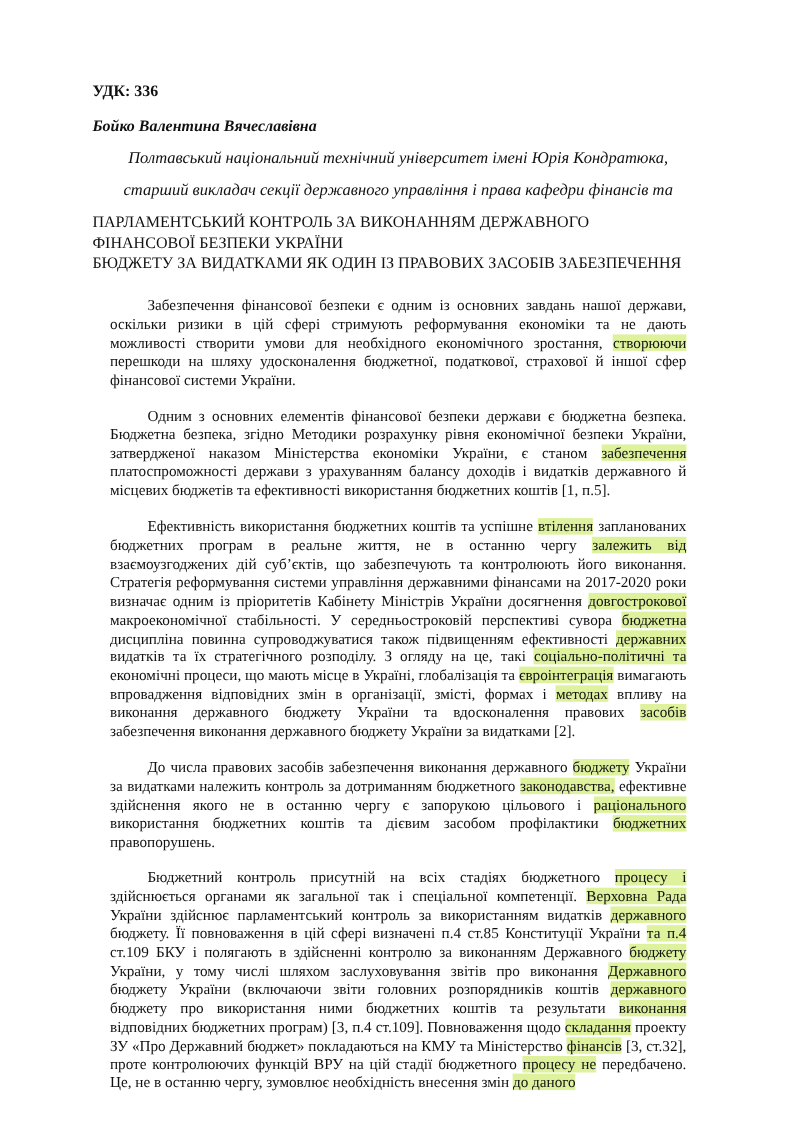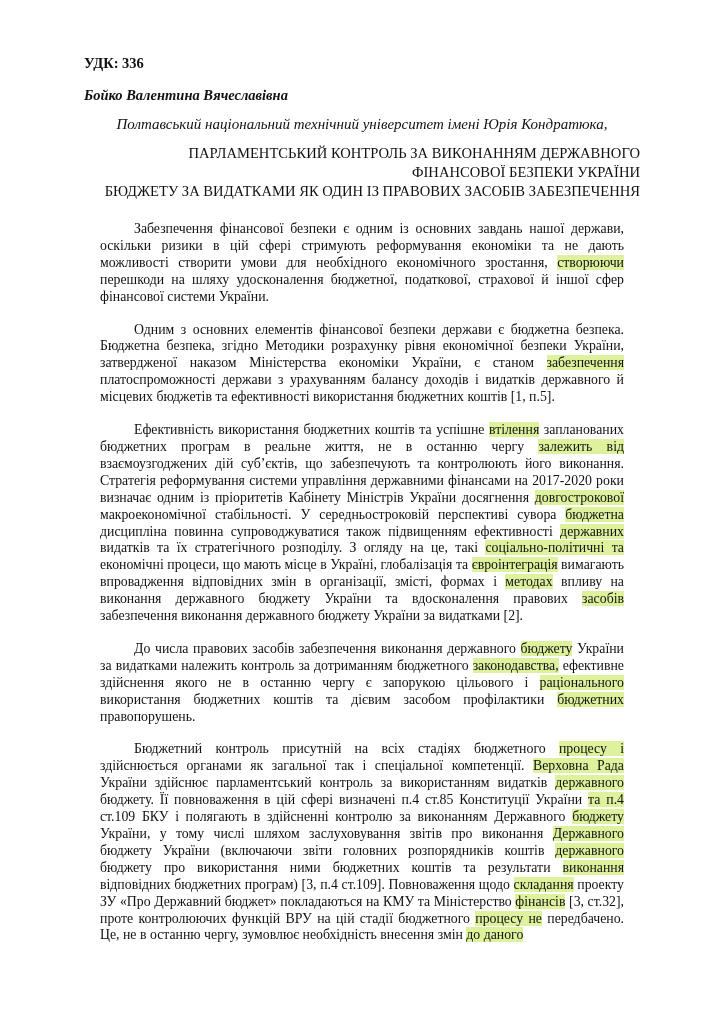--- a/index.html
+++ b/index.html
@@ -2,21 +2,21 @@
 <html style="--hl: #def29e;"><head>
 <meta charset="utf-8">
 <style>
   :root { --hl: #def29e; --ink: #111111; --paper: #ffffff; }
   html, body { margin: 0; padding: 0; background: var(--paper); }
   .page {
     position: relative;
     width: 724px;
     height: 1024px;
     box-sizing: border-box;
-    padding: 54px 84px 0 84px;
+    padding: 74px 84px 0 84px;
     background: var(--paper);
     color: var(--ink);
     font-family: "Liberation Serif", "DejaVu Serif", serif;
     overflow: hidden;
   }
   .udk {
     font-size: 14.5px;
     font-weight: bold;
     line-height: 18px;
     margin: 0 0 14px 0;
@@ -32,21 +32,21 @@
   .affil-line {
     font-size: 15px;
     font-style: italic;
     text-align: center;
     line-height: 18px;
     margin: 0 0 11px 0;
   }
   .title {
     font-size: 14.6px;
     font-weight: normal;
-    text-align: right;
+    text-align: left;
     line-height: 19px;
     margin: 2px 0 20px 0;
   }
   .title .title-line { display: block; }
   .body-text { margin: 0; }
   .para {
     font-size: 13.8px;
     line-height: 16.9px;
     text-align: justify;
     text-indent: 34px;
@@ -55,20 +55,21 @@
   .hl { background: var(--hl); }
 </style>
 </head>
 <body>
 
 <div class="page">
   <div class="udk">УДК: 336</div>
   <div class="author">Бойко Валентина Вячеславівна</div>
   <div class="affiliations">
       <div class="affil-line">Полтавський національний технічний університет імені Юрія Кондратюка,</div>
+      <div class="affil-line">старший викладач секції державного управління і права кафедри фінансів та</div>
     </div>
   <h1 class="title">
       <span class="title-line">ПАРЛАМЕНТСЬКИЙ КОНТРОЛЬ ЗА ВИКОНАННЯМ ДЕРЖАВНОГО</span>
       <span class="title-line">ФІНАНСОВОЇ БЕЗПЕКИ УКРАЇНИ</span>
       <span class="title-line">БЮДЖЕТУ ЗА ВИДАТКАМИ ЯК ОДИН ІЗ ПРАВОВИХ ЗАСОБІВ ЗАБЕЗПЕЧЕННЯ</span>
     </h1>
   <div class="body-text">
       <p class="para"><span>Забезпечення фінансової безпеки є одним із основних завдань нашої держави, оскільки ризики в цій сфері стримують реформування економіки та не дають можливості створити умови для необхідного економічного зростання, </span><span class="hl">створюючи</span><span> перешкоди на шляху удосконалення бюджетної, податкової, страхової й іншої сфер фінансової системи України.</span></p>
       <p class="para"><span>Одним з основних елементів фінансової безпеки держави є бюджетна безпека. Бюджетна безпека, згідно Методики розрахунку рівня економічної безпеки України, затвердженої наказом Міністерства економіки України, є станом </span><span class="hl">забезпечення</span><span> платоспроможності держави з урахуванням балансу доходів і видатків державного й місцевих бюджетів та ефективності використання бюджетних коштів [1, п.5].</span></p>
       <p class="para"><span>Ефективність використання бюджетних коштів та успішне </span><span class="hl">втілення</span><span> запланованих бюджетних програм в реальне життя, не в останню чергу </span><span class="hl">залежить від</span><span> взаємоузгоджених дій суб’єктів, що забезпечують та контролюють його виконання. Стратегія реформування системи управління державними фінансами на 2017-2020 роки визначає одним із пріоритетів Кабінету Міністрів України досягнення </span><span class="hl">довгострокової</span><span> макроекономічної стабільності. У середньостроковій перспективі сувора </span><span class="hl">бюджетна</span><span> дисципліна повинна супроводжуватися також підвищенням ефективності </span><span class="hl">державних</span><span> видатків та їх стратегічного розподілу. З огляду на це, такі </span><span class="hl">соціально-політичні та</span><span> економічні процеси, що мають місце в Україні, глобалізація та </span><span class="hl">євроінтеграція</span><span> вимагають впровадження відповідних змін в організації, змісті, формах і </span><span class="hl">методах</span><span> впливу на виконання державного бюджету України та вдосконалення правових </span><span class="hl">засобів</span><span> забезпечення виконання державного бюджету України за видатками [2].</span></p>

